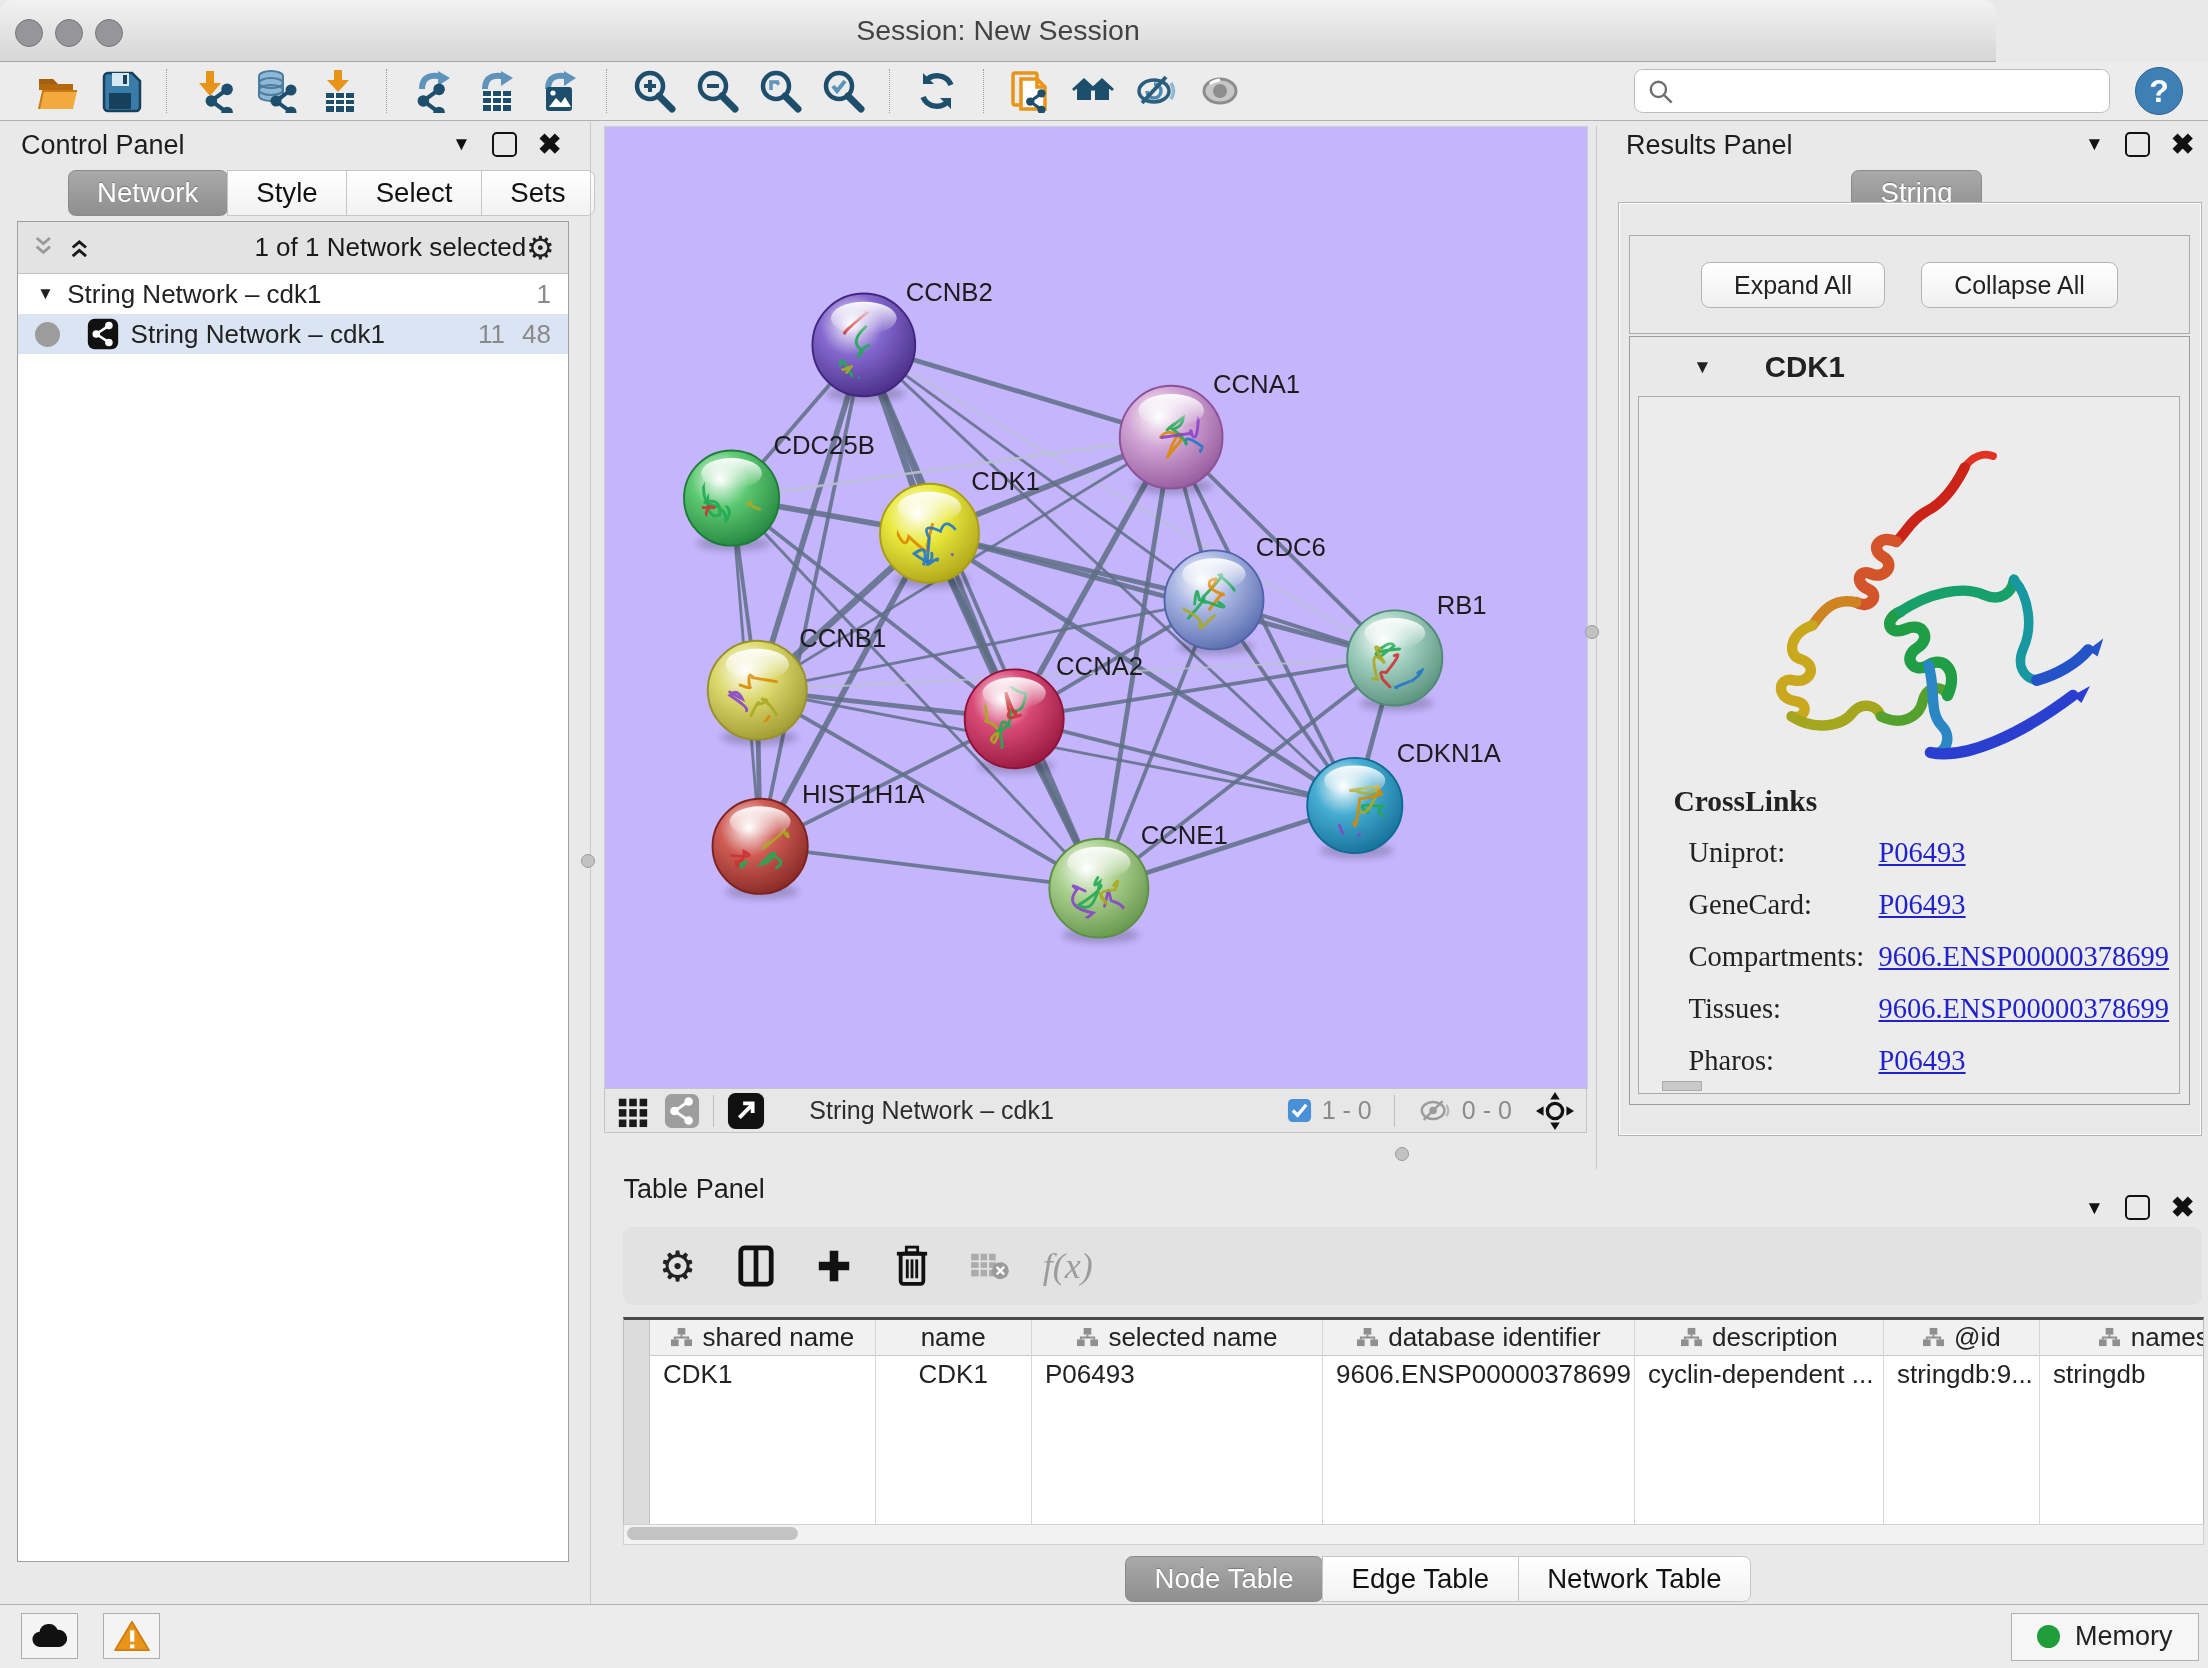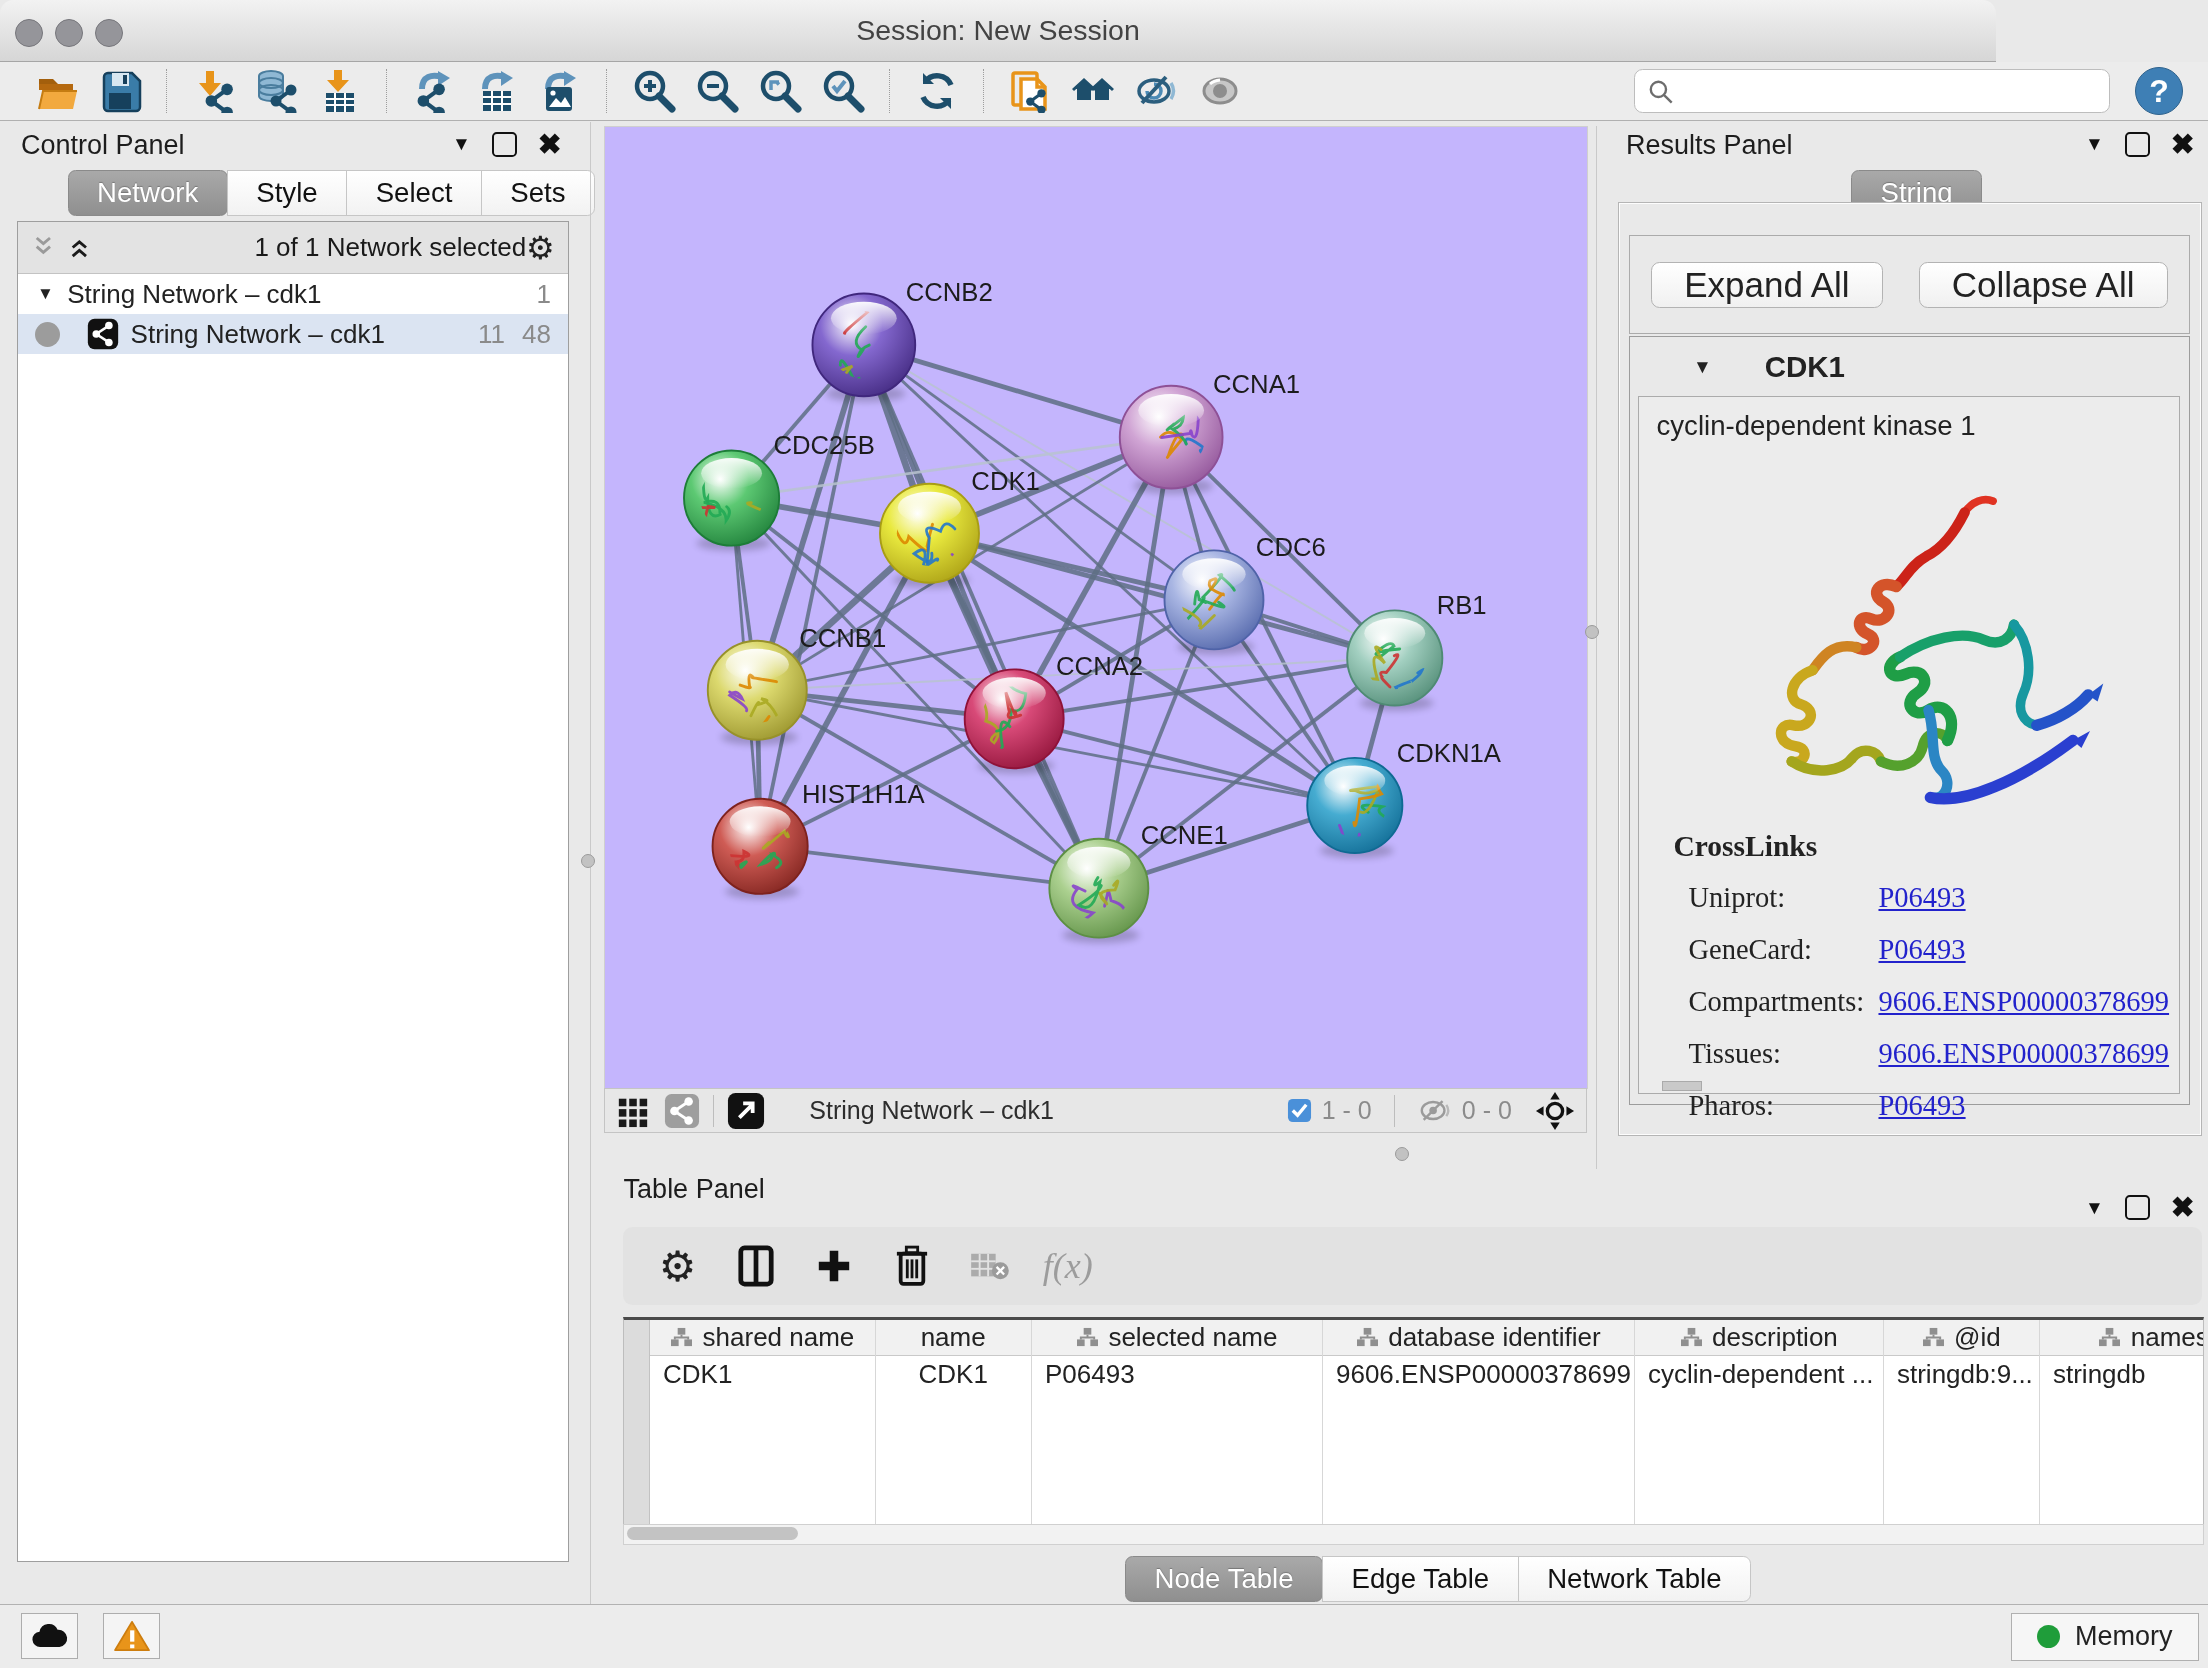--- a/index.html
+++ b/index.html
@@ -53,21 +53,21 @@
   .ntb-sep{width:0;height:32px;border-left:1px solid #bdbdbd;margin:0 13.3px}
   .gray-num{color:#8b8b8b;font-size:25px}
   
   #results-panel{left:1607px;top:126px;width:601px;height:1472px}
   #rp-tab{position:absolute;left:245px;top:44px}
   #rp-outer{position:absolute;left:11.4px;top:76px;width:582px;height:932px;border:1.9px solid #b5b5b5;
             box-shadow:inset 0 0 0 1px #fdfdfd;background:#e9e9e9}
   #rp-expandbox{position:absolute;left:9.5px;top:32px;width:559px;height:97px;border:1px solid #ababab;
                 display:flex;align-items:center;justify-content:center;gap:36px}
   .rp-btn{height:44px;line-height:44px;padding:0 32px;background:linear-gradient(#fff,#f0f0f0);
-          border:1px solid #b3b3b3;border-radius:8.6px;font-size:35px}
+          border:1px solid #b3b3b3;border-radius:8.6px;font-size:25px}
   #rp-section{position:absolute;left:9.5px;top:133px;width:559px;height:767px;border:1px solid #9c9c9c}
   #rp-sec-head{height:59px;display:flex;align-items:center;gap:53px;padding-left:63px;font-size:29.5px;font-weight:bold}
   #rp-content{position:absolute;left:8.6px;top:59px;width:540px;height:696px;border:1px solid #ababab;background:#ececec}
   #rp-desc{font-size:27.6px;padding:13.3px 0 0 17px}
   #crosslinks{font-family:"Liberation Serif",serif;padding-left:49px}
   #crosslinks-title{font-size:29.5px;font-weight:bold;margin:3.8px 0 9.5px -15px}
   .cl-row{display:flex;font-size:28.5px;height:52px;align-items:center}
   .cl-label{width:190px}
   .cl-link{color:#2222cc;text-decoration:underline}
   #rp-nub{position:absolute;left:23px;bottom:1.9px;width:38px;height:8.6px;background:#c9c9c9;border:1px solid #aaa}
@@ -706,21 +706,20 @@
     <div id="rp-expandbox">
       <div class="rp-btn">Expand All</div>
       <div class="rp-btn">Collapse All</div>
     </div>
     <div id="rp-section">
       <div id="rp-sec-head">
         <span style="font-size:19px">▼</span>
         <span>CDK1</span>
       </div>
       <div id="rp-content">
-        <div id="rp-desc">cyclin-dependent kinase 1</div>
         <svg id="protein-svg" width="447" height="380" viewBox="0 0 420 400" style="display:block;margin:3.8px auto 0">
 <g fill="none" stroke-linecap="round">
 <path d="M268,70 C276,58 288,54 298,58" stroke="#e03322" stroke-width="8"></path>
 <path d="M268,70 C255,96 240,110 228,116 C210,126 206,140 196,148" stroke="#cc2318" stroke-width="11"></path>
 <path d="M196,148 C178,140 168,156 182,164 C196,172 184,188 170,182 C156,176 152,192 166,198 C180,204 168,220 154,212" stroke="#d4542a" stroke-width="12"></path>
 <path d="M154,212 C130,206 118,222 108,236" stroke="#cf8422" stroke-width="11"></path>
 <path d="M108,236 C84,244 80,268 96,272 C114,278 106,298 88,294 C70,290 70,314 90,316 C106,318 100,336 86,332" stroke="#c9a81e" stroke-width="11"></path>
 <path d="M86,332 C110,348 140,342 150,328 C160,316 176,320 180,332" stroke="#a4a61d" stroke-width="11"></path>
 <path d="M180,332 C200,342 220,334 224,316 C228,300 244,298 250,310" stroke="#55a12d" stroke-width="11"></path>
 <path d="M250,310 C262,284 246,268 230,278 C214,288 202,270 218,260 C234,250 224,232 206,240 C188,248 182,230 200,222" stroke="#1f9e46" stroke-width="12"></path>

